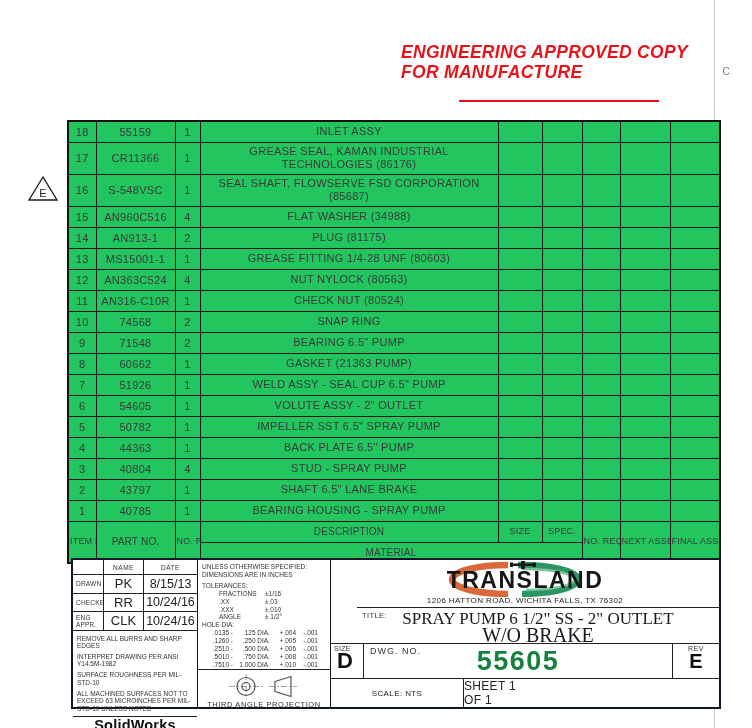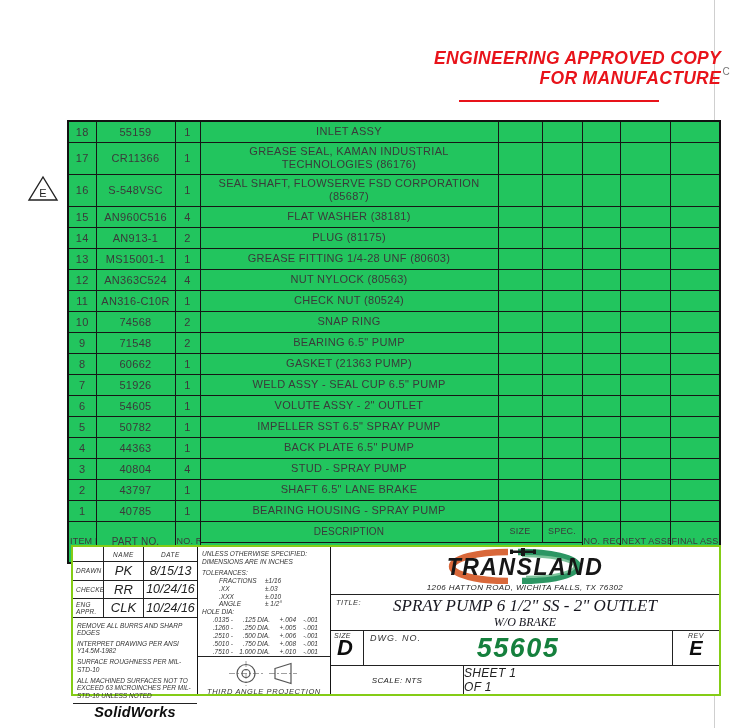--- a/index.html
+++ b/index.html
@@ -4,21 +4,21 @@
 <style>
   html,body{margin:0;padding:0;background:#fff;}
   body{font-family:"Liberation Sans",sans-serif;}
   #sheet{position:relative;width:752px;height:728px;background:#ffffff;overflow:hidden;}
 
   
   .edge-line{position:absolute;left:714px;top:0;width:1px;height:728px;background:#cfcfcf;}
   .zone-c{position:absolute;left:716px;top:66px;width:20px;text-align:center;font-size:10px;color:#777;}
 
   
-  .stamp{position:absolute;left:401px;top:48px;width:320px;text-align:right;
+  .stamp{position:absolute;left:401px;top:42px;width:320px;text-align:left;
          font-style:italic;font-weight:bold;font-size:17.5px;line-height:20px;letter-spacing:.3px;}
   .stamp-underline{position:absolute;left:459px;top:100px;width:200px;height:2px;}
 
   
   .rev-flag{position:absolute;left:27px;top:175px;}
 
   
   .bom-wrap{position:absolute;left:67px;top:120px;z-index:2;}
   table.bom{border-collapse:collapse;table-layout:fixed;width:652px;background:#22c55e;
             font-size:11px;color:#3a3a3a;border:2.5px solid #121212;}
@@ -26,22 +26,22 @@
                white-space:nowrap;letter-spacing:.3px;}
   table.bom tr{height:21px;}
   table.bom tr.tall{height:32px;}
   td.c-desc{white-space:normal;line-height:13px;}
   tr.hdr{height:19px;}
   tr.hdr td{font-size:9px;line-height:9.5px;letter-spacing:.2px;color:#3a3a3a;}
   tr.hdr td.big{font-size:10px;}
   td.wrap{white-space:normal;}
 
   
-  .titleblock{position:absolute;left:71px;top:545px;width:650px;height:151px;box-sizing:border-box;
-              border:2px solid #84cc16;display:flex;background:#fff;z-index:2;color:#333;font-style:italic;}
+  .titleblock{position:absolute;left:71px;top:558px;width:650px;height:151px;box-sizing:border-box;
+              border:2px solid #0f172a;display:flex;background:#fff;z-index:2;color:#333;}
   .tb-left{width:125px;border-right:1.5px solid #151515;display:flex;flex-direction:column;box-sizing:border-box;}
   .tb-mid{width:133px;border-right:1.5px solid #151515;display:flex;flex-direction:column;box-sizing:border-box;}
   .tb-right{flex:1;display:flex;flex-direction:column;}
 
   
   .sig-table{display:grid;grid-template-columns:31px 40px 1fr;grid-template-rows:15px 18.5px 18.5px 18.5px;}
   .sig-cell{border-bottom:1px solid #222;border-right:1px solid #222;display:flex;align-items:center;
             justify-content:center;overflow:hidden;}
   .sig-cell:nth-child(3n){border-right:none;}
   .sig-head{font-size:6.5px;letter-spacing:.5px;color:#333;}
@@ -65,25 +65,25 @@
   .hr3{width:22px;text-align:right;}
 
   .proj-area{height:45px;border-top:1px solid #222;display:flex;flex-direction:column;align-items:center;
              justify-content:space-between;padding:3px 0 2px;box-sizing:border-box;}
   .proj-label{font-size:7.5px;letter-spacing:.6px;color:#333;}
 
   .logo-row{height:55px;position:relative;}
   .logo-svg{position:absolute;left:50%;transform:translateX(-50%);top:1px;}
   .address{position:absolute;bottom:2px;width:100%;text-align:center;font-size:8px;letter-spacing:.4px;color:#222;}
 
-  .title-row{height:37px;border-top:1px solid #222;position:relative;box-sizing:border-box;}
+  .title-row{height:37px;border-top:1px solid #222;position:relative;box-sizing:border-box;margin-left:26px;}
   .title-label{position:absolute;left:5px;top:3px;font-size:7.5px;letter-spacing:.4px;color:#333;}
   .title-text{text-align:center;font-family:"Liberation Serif",serif;color:#16161f;padding-top:2px;}
   .title-l1{font-size:17px;line-height:18px;}
-  .title-l2{font-size:12px;line-height:15px;}
+  .title-l2{font-size:20px;line-height:15px;}
 
   .dwg-row{height:35px;border-top:1px solid #222;display:flex;box-sizing:border-box;}
   .size-cell{width:33px;border-right:1px solid #222;padding-left:3px;box-sizing:border-box;}
   .size-label{font-size:7px;padding-top:1px;letter-spacing:.3px;}
   .size-value{font-size:22px;font-weight:800;line-height:20px;color:#0d0d0d;margin:-1px 0 0 3px;}
   .dwg-cell{flex:1;position:relative;}
   .dwg-label{position:absolute;left:6px;top:2px;font-size:9px;letter-spacing:1px;}
   .dwg-no{text-align:center;font-size:27px;font-weight:800;letter-spacing:1.5px;color:#15803d;line-height:34px;}
   .rev-cell{width:47px;border-left:1px solid #222;text-align:center;box-sizing:border-box;}
   .rev-label{font-size:7px;padding-top:1px;letter-spacing:.5px;}
@@ -166,21 +166,21 @@
             <td></td>
             <td></td>
             <td></td>
             <td></td>
             <td></td>
           </tr>
           <tr>
             <td class="c-item">15</td>
             <td class="c-part">AN960C516</td>
             <td class="c-qty">4</td>
-            <td class="c-desc">FLAT WASHER (38181)</td>
+            <td class="c-desc">FLAT WASHER (34988)</td>
             <td></td>
             <td></td>
             <td></td>
             <td></td>
             <td></td>
           </tr>
           <tr>
             <td class="c-item">14</td>
             <td class="c-part">AN913-1</td>
             <td class="c-qty">2</td>

